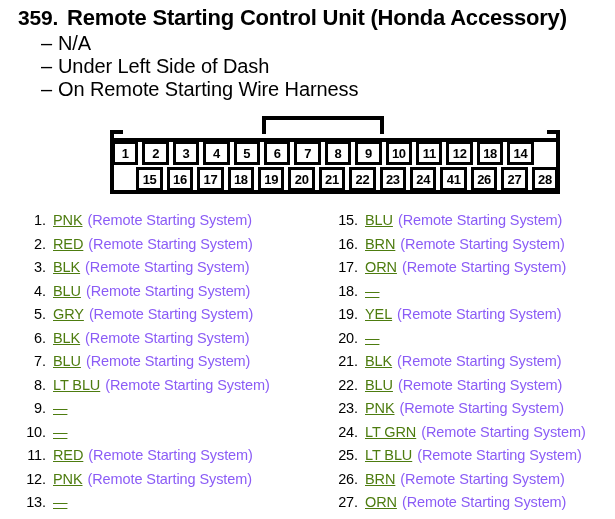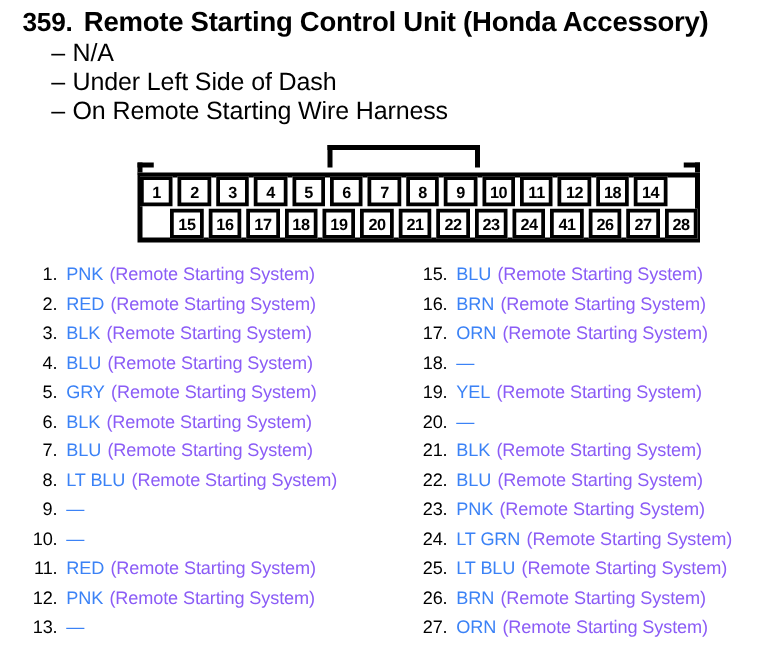--- a/index.html
+++ b/index.html
@@ -141,21 +141,22 @@
     letter-spacing: -0.1px;
   }
   .pin-no {
     width: 28px;
     text-align: right;
     flex: 0 0 28px;
     color: #000;
   }
   .pin-code {
     margin-left: 7px;
-    color: #3b82f6;
+    color: #4d7c0f;
+    text-decoration: underline;
   }
   .pin-sys {
     margin-left: 5px;
     color: #8b5cf6;
   }
   .pin-item.empty .pin-code { margin-left: 7px; }
 </style>
 </head>
 <body>
 

